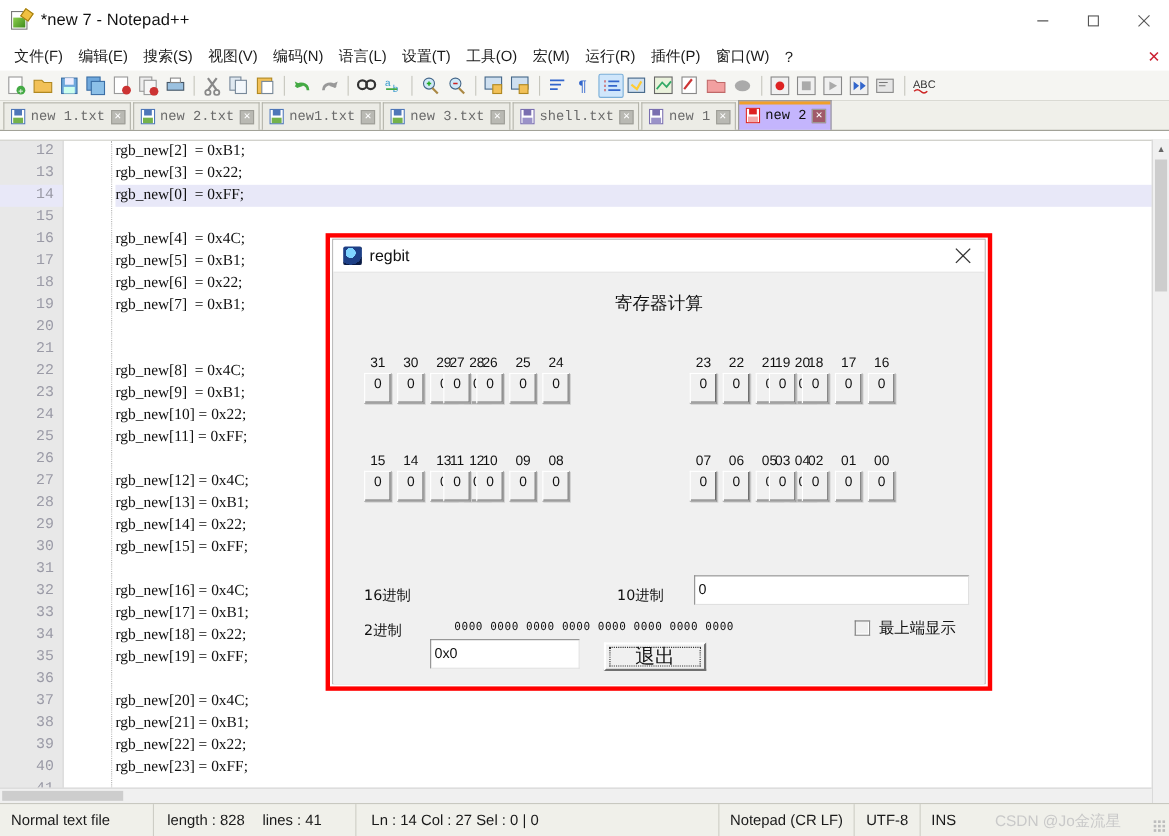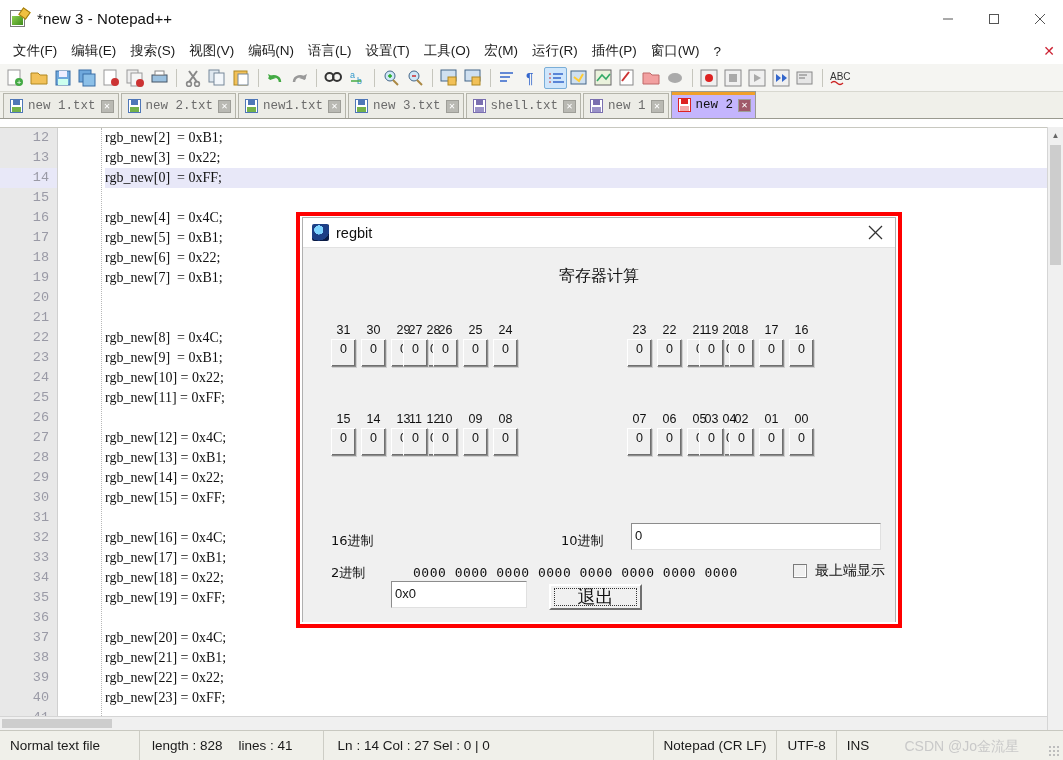--- a/index.html
+++ b/index.html
@@ -212,21 +212,21 @@
     font-family:"DejaVu Sans","Liberation Sans",sans-serif;
   }
   .txtfield {
     position:absolute; background:#ffffff;
     border:1px solid #8c8c8c; border-right-color:#e0e0e0; border-bottom-color:#e0e0e0;
     font-family:"Liberation Sans",sans-serif; font-size:13px; color:#111;
     padding: 2px 3px; line-height:20px;
   }
   .binrow {
     position:absolute; font-family:"DejaVu Sans Mono","Liberation Mono",monospace;
-    font-size:13px; color:#111; letter-spacing:0.5px;
+    font-size:10px; color:#111; letter-spacing:0.5px;
   }
   .chk-wrap { position:absolute; display:flex; align-items:center; gap:8px; }
   .chkbox {
     width:14px; height:14px; background:#f0f0f0; border:1px solid #8c8c8c;
     border-top-color:#7a7a7a; border-left-color:#7a7a7a;
     box-shadow: inset -1px -1px 0 #ffffff;
   }
   .chk-label { font-size:14px; color:#111; font-family:"DejaVu Sans","Liberation Sans",sans-serif;}
   .exitbtn {
     position:absolute; left:549px; top:584px; width:93px; height:26px;
@@ -242,21 +242,21 @@
 </style>
 </head>
 <body>
 
 <div class="titlebar">
   <span class="app-icon">
     <span class="sheet"></span>
       <span class="grn"></span>
       <span class="pen"></span>
   </span>
-  <span class="win-title">*new 3 - Notepad++</span>
+  <span class="win-title">*new 7 - Notepad++</span>
   <span class="win-buttons">
     <span class="win-btn">
       <svg width="12" height="12" viewBox="0 0 12 12">
           <line x1="1" y1="6" x2="11" y2="6" stroke="#555" stroke-width="1"></line>
         </svg>
     </span>
     <span class="win-btn">
       <svg width="12" height="12" viewBox="0 0 12 12">
           <rect x="1.5" y="1.5" width="9" height="9" fill="none" stroke="#555" stroke-width="1"></rect>
         </svg>
@@ -799,21 +799,21 @@
 
     <span class="lbl" style="left:28px; top:284px;">16进制</span>
     <div class="txtfield" style="left:88px; top:289px; width:136px; height:27px;margin-top:44px;">0x0</div>
 
     <span class="lbl" style="left:258px; top:284px;">10进制</span>
     <div class="txtfield" style="left:328px; top:275px; width:250px; height:27px;">0</div>
 
     <span class="lbl" style="left:28px; top:316px;">2进制</span>
     <div class="binrow" style="left:110px; top:317px;">0000 0000    0000 0000    0000 0000    0000 0000</div>
 
-    <div class="chk-wrap" style="left:490px; top:314px;">
+    <div class="chk-wrap" style="left:474px; top:314px;">
       <span class="chkbox"></span>
       <span class="chk-label">最上端显示</span>
     </div>
   </div>
 </div>
 
 <div class="exitbtn">
   <span class="inner">退出</span>
 </div>
 

